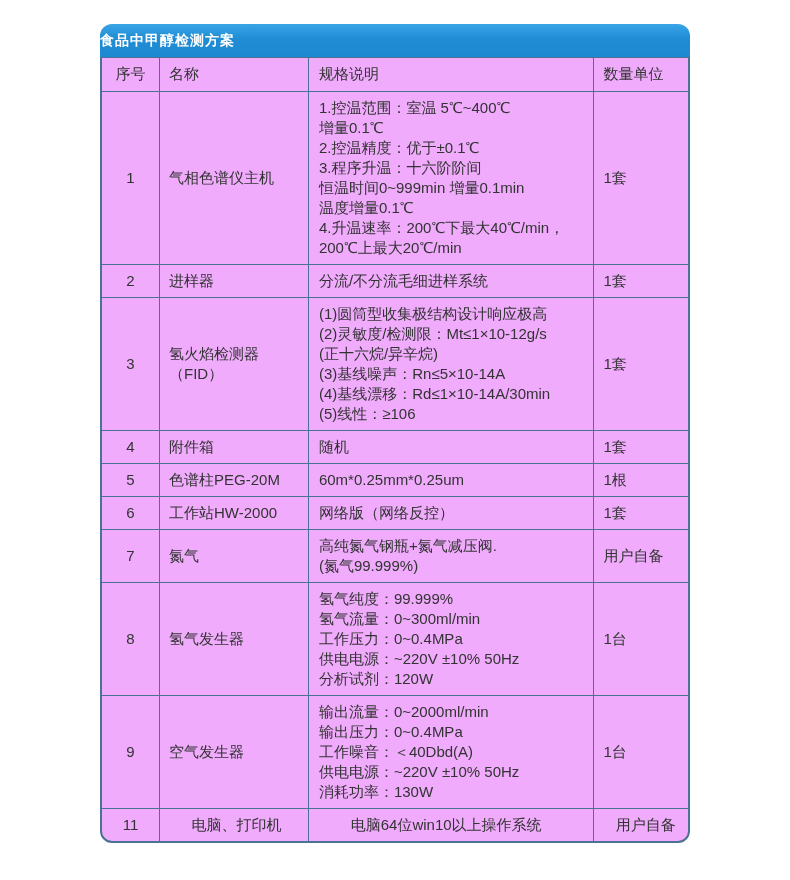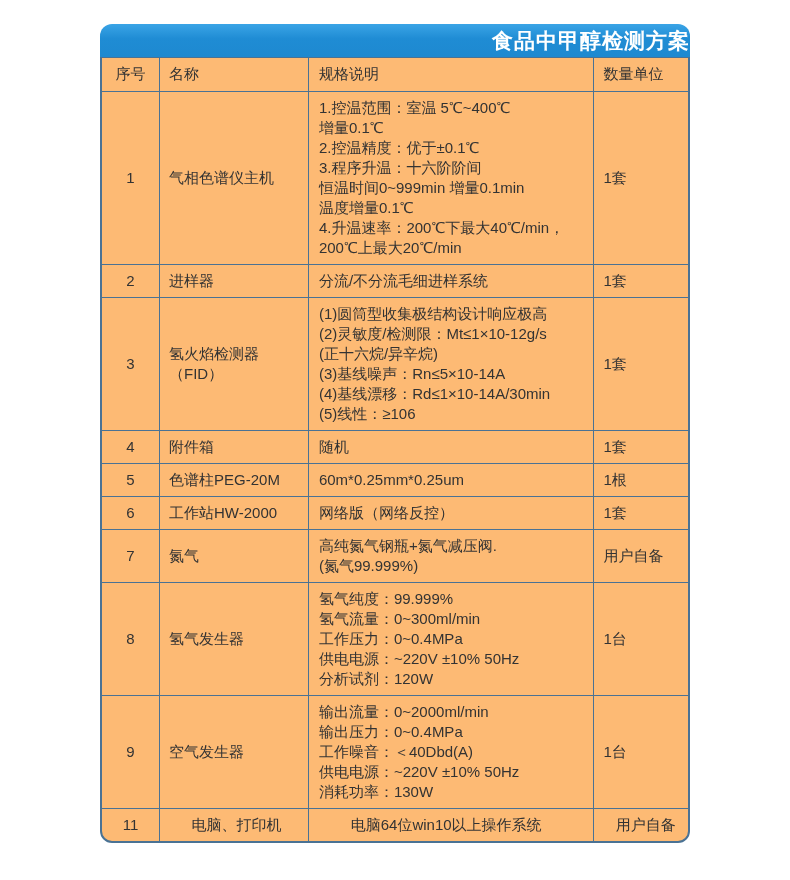--- a/index.html
+++ b/index.html
@@ -16,34 +16,34 @@
     min-height: 880px;
     padding-top: 24px;
   }
   .card {
     width: 590px;
     margin: 0 auto;
   }
   .card-title {
     height: 33px;
     line-height: 33px;
-    text-align: right;
-    font-size: 21px;
+    text-align: left;
+    font-size: 14px;
     font-weight: bold;
     color: #ffffff;
     background: linear-gradient(180deg, #3aa4e6 0%, #1f8cd4 45%, #1e89d0 100%);
     border-radius: 12px 12px 0 0;
     letter-spacing: 1px;
   }
   .table-wrap {
     border: 2px solid #4a7294;
     border-top: 1px solid #4a7294;
     border-radius: 0 0 12px 12px;
     overflow: hidden;
-    background: #fdba74;
+    background: #f0abfc;
   }
   table {
     width: 100%;
     border-collapse: collapse;
     font-size: 15px;
   }
   th, td {
     border-right: 1px solid #4a7294;
     border-bottom: 1px solid #4a7294;
     padding: 6px 10px;

